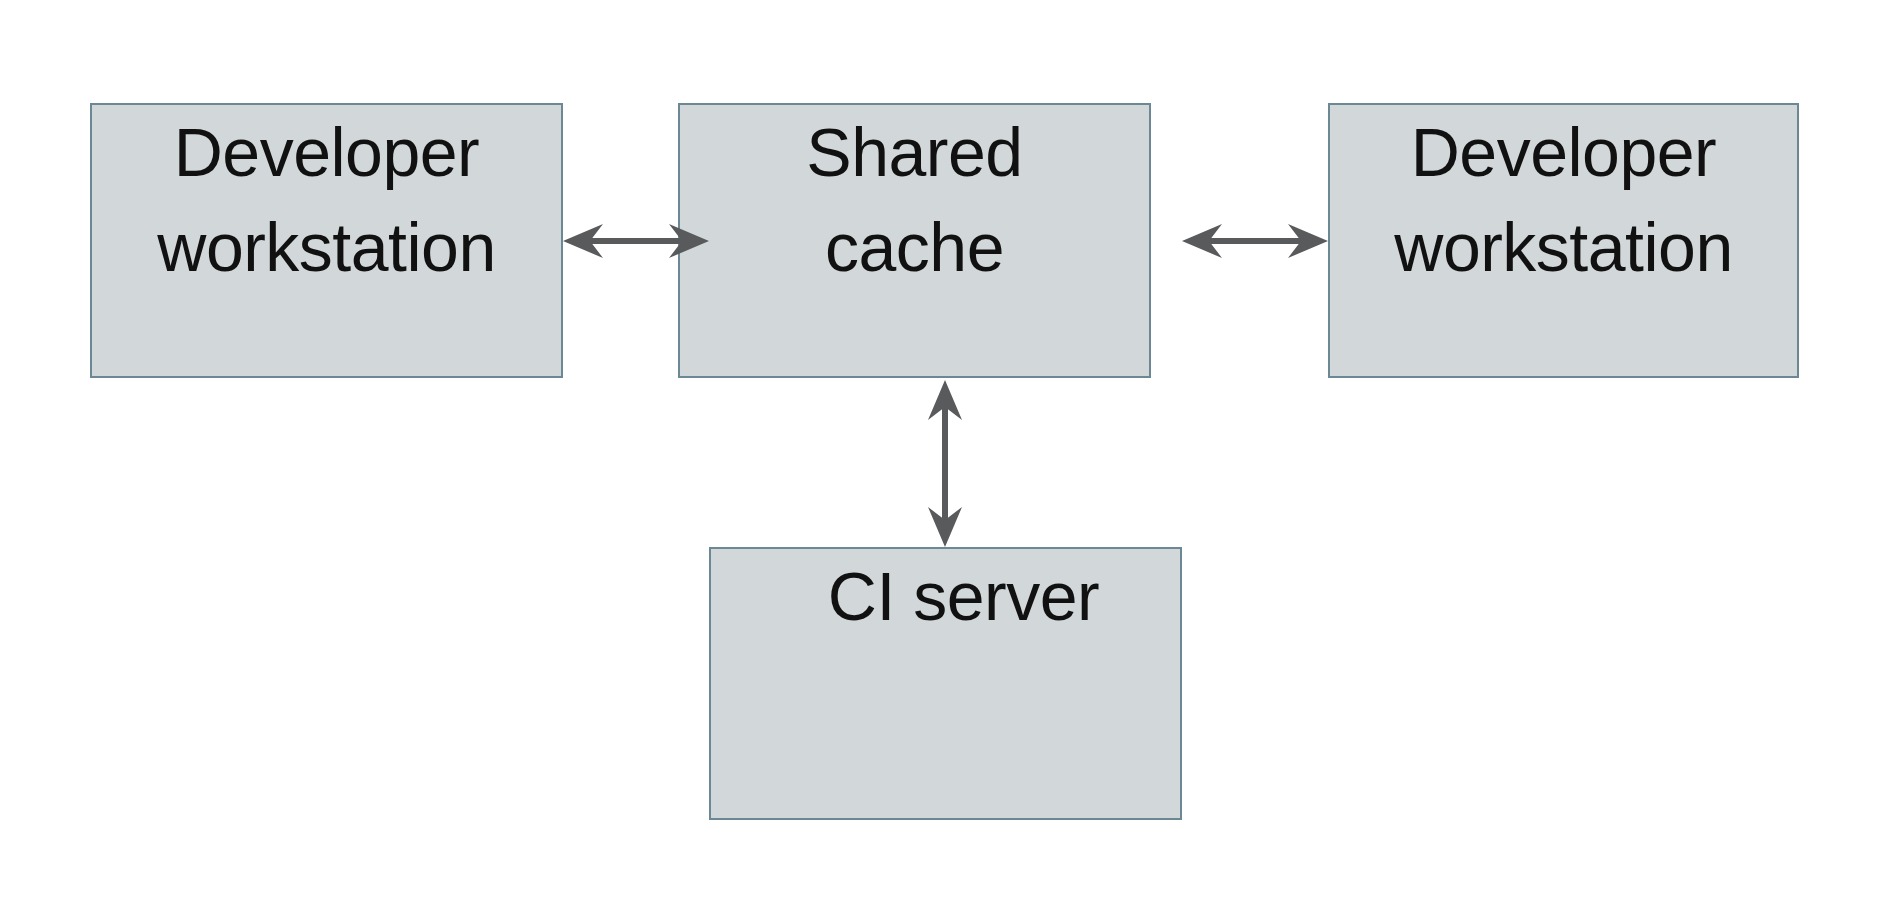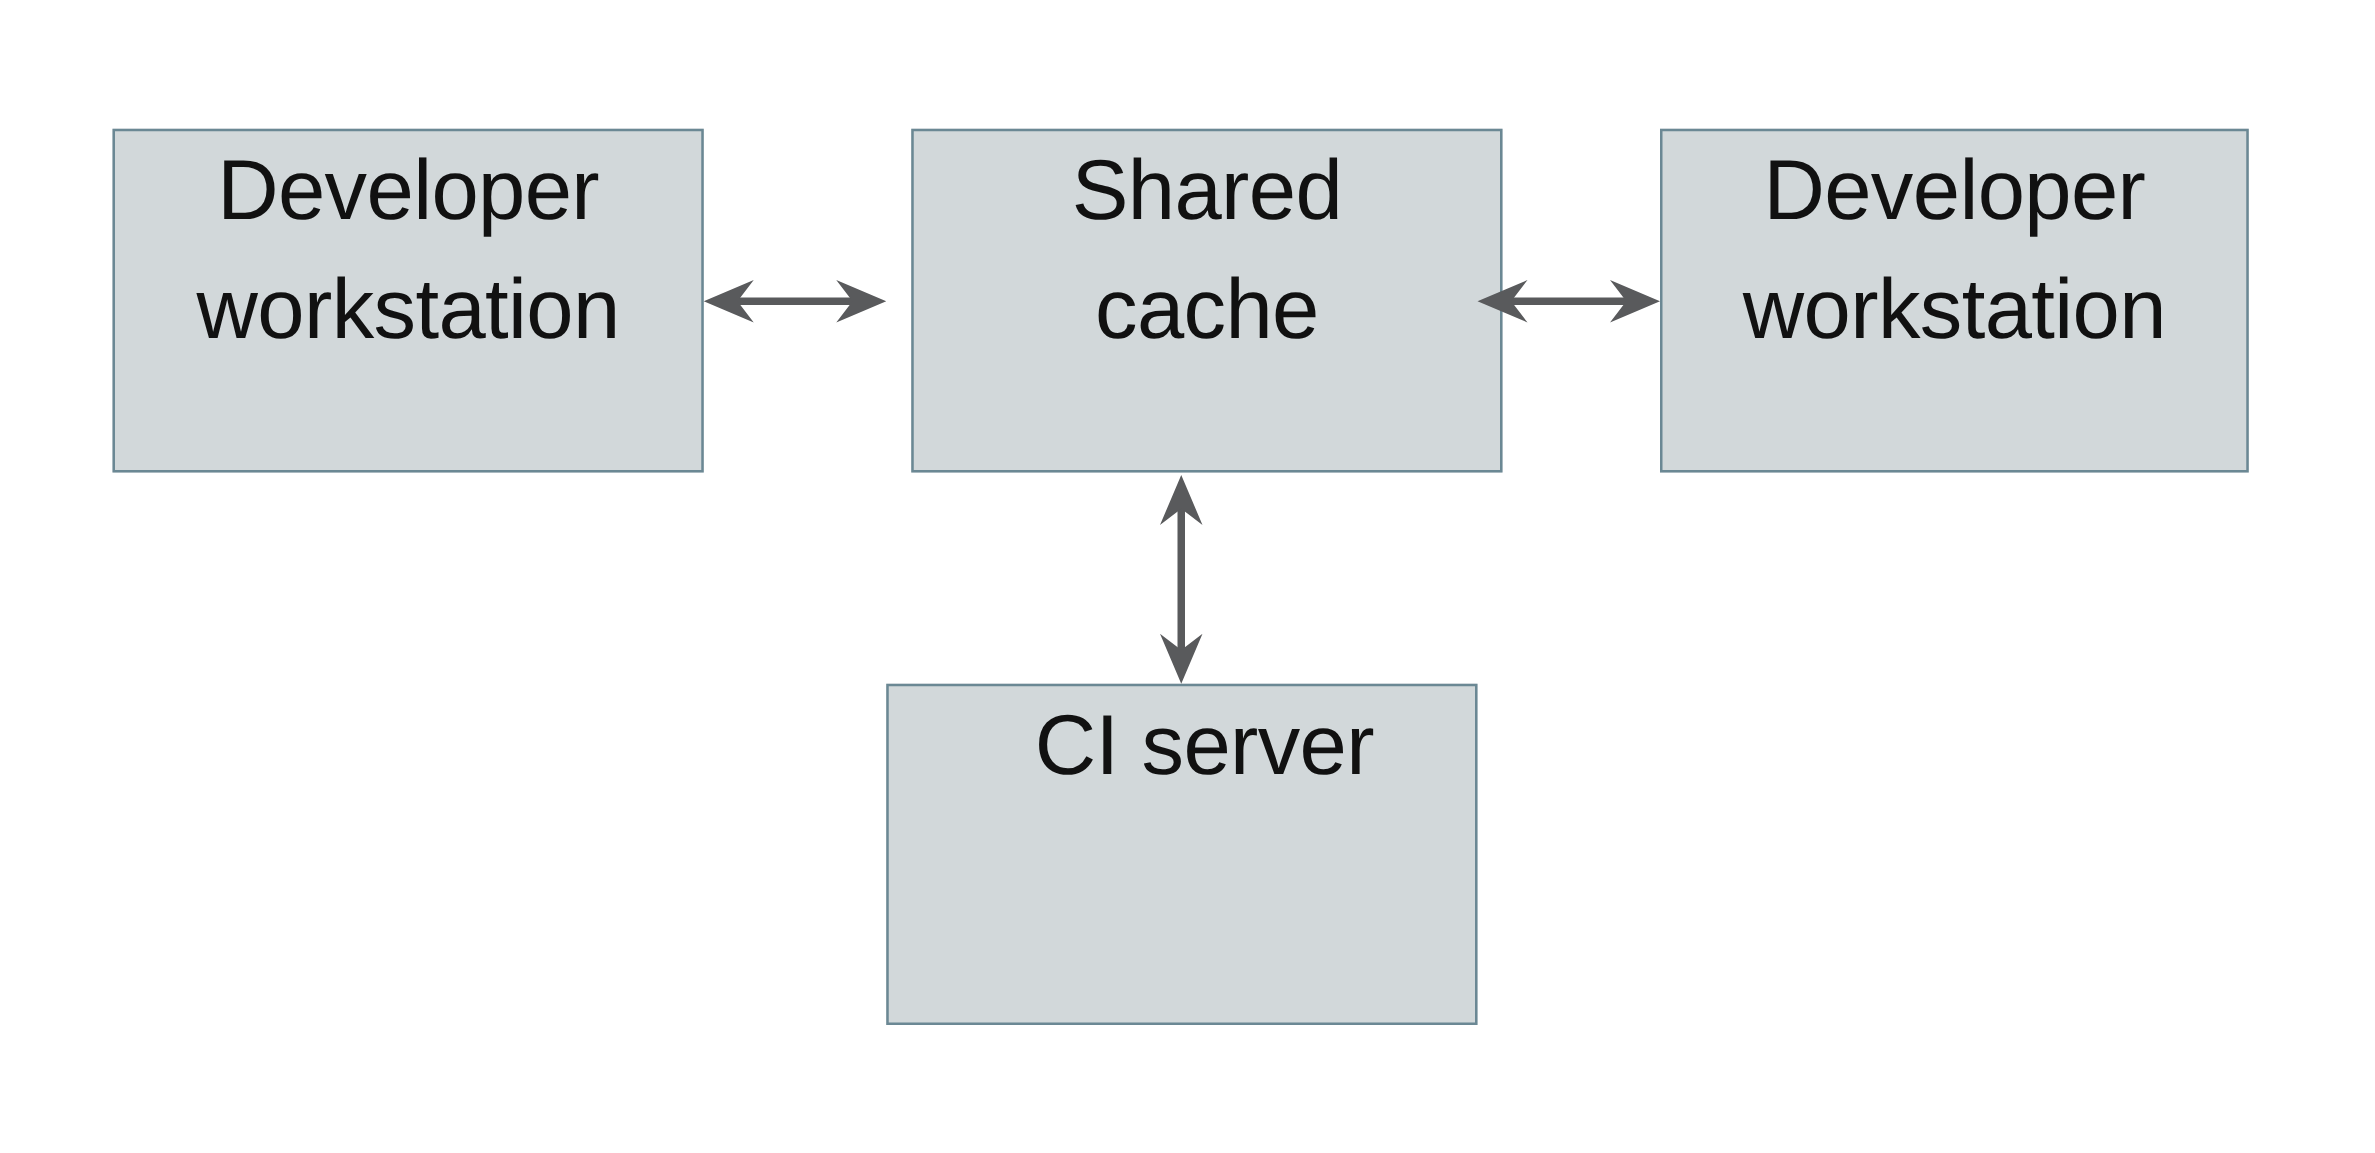--- a/index.html
+++ b/index.html
@@ -30,21 +30,21 @@
   }
   .node-label{
     white-space:pre-line;
     font-size:68px;
     line-height:1.4;
     letter-spacing:-0.5px;
     color:var(--text-color);
     font-weight:400;
   }
   #node-dev-left  {left:90px;  top:103px; width:473px; height:275px;}
-  #node-cache     {left:729px; top:103px; width:473px; height:275px;}
+  #node-cache     {left:678px; top:103px; width:473px; height:275px;}
   #node-dev-right {left:1328px;top:103px; width:471px; height:275px;}
   #node-ci        {left:709px; top:547px; width:473px; height:273px;padding-left:36px;}
   .edge-layer{
     position:absolute;
     left:0;top:0;width:1900px;height:922px;
     pointer-events:none;
   }
   .edge-layer line{stroke:var(--arrow-color);stroke-width:6;}
   .edge-layer polygon{fill:var(--arrow-color);}
 </style>

